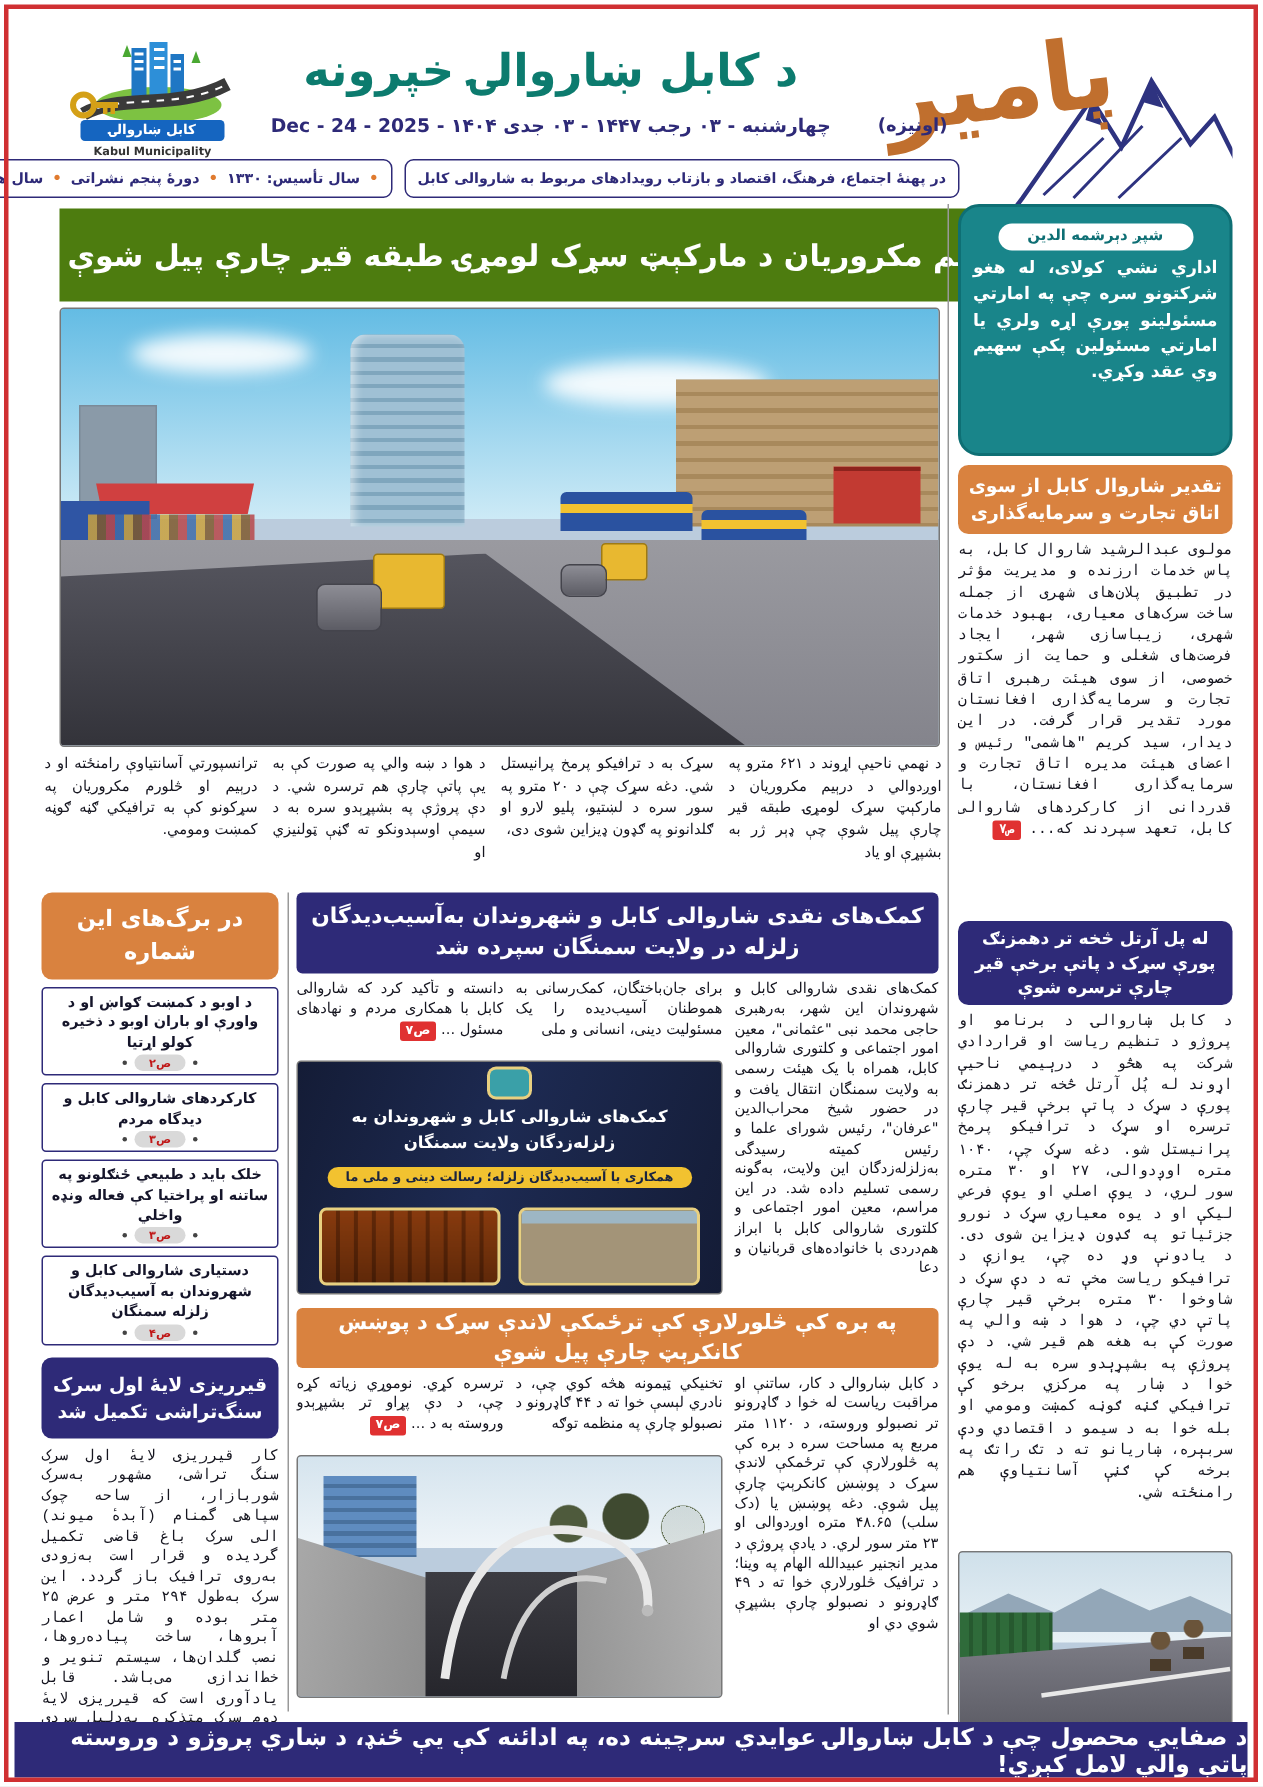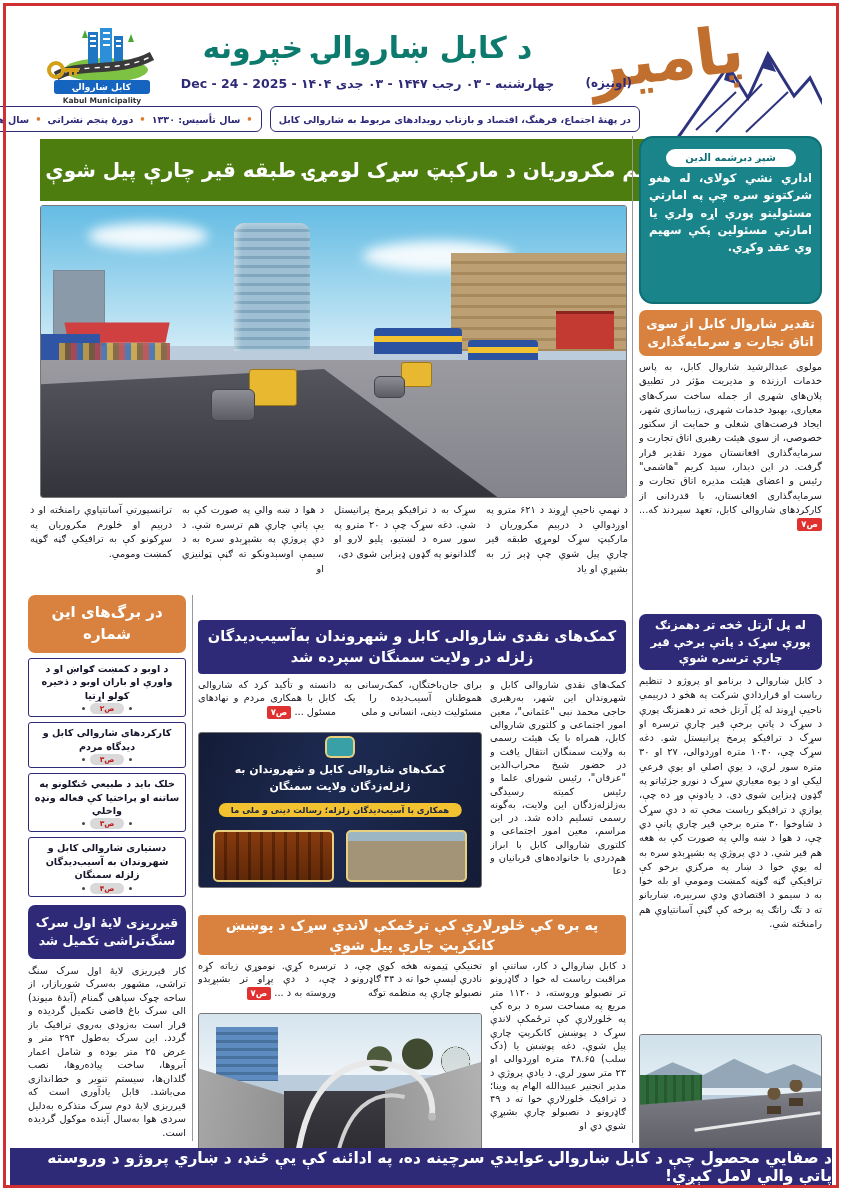--- a/index.html
+++ b/index.html
@@ -28,21 +28,21 @@
   
   .lead-head { position:absolute; left:40px; top:139px; width:658px; height:62px; background:#4d7c0f; color:#fff; font-size:20px; font-weight:bold; display:flex; align-items:center; justify-content:center; text-align:center; }
   .photo { border:1px solid #777; border-radius:3px; overflow:hidden; position:relative; background:#bcd; }
   .main-photo { position:absolute; left:40px; top:205px; width:587px; height:293px; }
   .lead-cols { position:absolute; left:30px; top:503px; width:598px; height:88px; display:flex; gap:10px; direction:rtl; overflow:hidden; }
   .lead-col { flex:1; font-size:9.8px; line-height:1.5; text-align:justify; color:#15151f; }
 
   
   .box-title { color:#fff; font-weight:bold; text-align:center; border-radius:7px; display:flex; align-items:center; justify-content:center; padding:4px 6px; line-height:1.45; }
   .navy { background:#2e2a78; } .orangebg { background:#d9823f; }
-  .body { font-size:9.8px; line-height:1.46; text-align:justify; color:#15151f; overflow:hidden; }
+  .body { font-size:9.8px; line-height:1.46; text-align:justify; color:#15151f; overflow:hidden;font-family:Liberation Mono, monospace; }
   .colTxt { font-size:9.8px; line-height:1.36; text-align:justify; color:#15151f; overflow:hidden; }
   .pref { display:inline-block; background:#e03131; color:#fff; font-size:8.5px; font-weight:bold; padding:0 4px; border-radius:2px; line-height:13px; }
 
   
   .right-rail { position:absolute; left:632px; top:136px; width:190px; height:1007px; border-left:1px solid #999; padding-left:6px; }
   .decree { height:168px; background:#19858a; border-radius:14px; border:2px solid #0e6f74; padding:7px 8px; text-align:center; }
   .decree-intro { color:#ffb142; font-weight:bold; font-size:9px; line-height:1.45; }
   .decree-pill { margin:4px auto 3px; width:130px; background:#fff; color:#0e6f74; font-weight:bold; font-size:10px; border-radius:11px; line-height:18px; }
   .decree-body { color:#fff; font-weight:bold; font-size:11.5px; line-height:1.5; text-align:justify; }
   .ra-title1 { margin-top:6px; height:46px; font-size:12.5px; }
@@ -57,21 +57,21 @@
   .lr-item { margin-top:5px; border:1px solid #2e2a78; border-radius:3px; padding:3px 4px 1px; text-align:center; }
   .lr-item-text { font-size:9.6px; font-weight:bold; color:#15152a; line-height:1.4; }
   .lr-pill-row { display:flex; align-items:center; justify-content:center; gap:5px; margin:1px 0 1px; }
   .lr-pill-row::before, .lr-pill-row::after { content:""; width:3px; height:3px; background:#444; border-radius:50%; }
   .lr-pill { background:#d9d9d9; border-radius:8px; color:#c01818; font-size:7.5px; font-weight:bold; padding:0 10px; line-height:11px; }
   .lr-art-title { margin-top:8px; height:54px; font-size:12.5px; }
   .lr-art-body { margin-top:5px; height:205px; font-size:9.8px; line-height:1.38; }
 
   
   .mid-band { position:absolute; left:192px; top:595px; width:434px; height:546px; border-left:1px solid #999; padding-left:5px; }
-  .sec-head { width:100%;margin-top:25px; }
+  .sec-head { width:100%; }
   .secA-head { height:54px; font-size:14.5px; border-radius:4px; }
   .sec-row { display:flex; gap:8px; direction:rtl; margin-top:4px; }
   .sec-colR { flex:0 0 136px; }
   .sec-left-area { flex:1; }
   .two-cols { display:flex; gap:8px; direction:rtl; }
   .two-cols > div { flex:1; }
   .secA .sec-colR { height:212px; }
   .secA .two-cols { height:50px; overflow:hidden; }
   .midA-photo { margin-top:4px; width:100%; height:156px; }
   .secB { margin-top:7px; }

